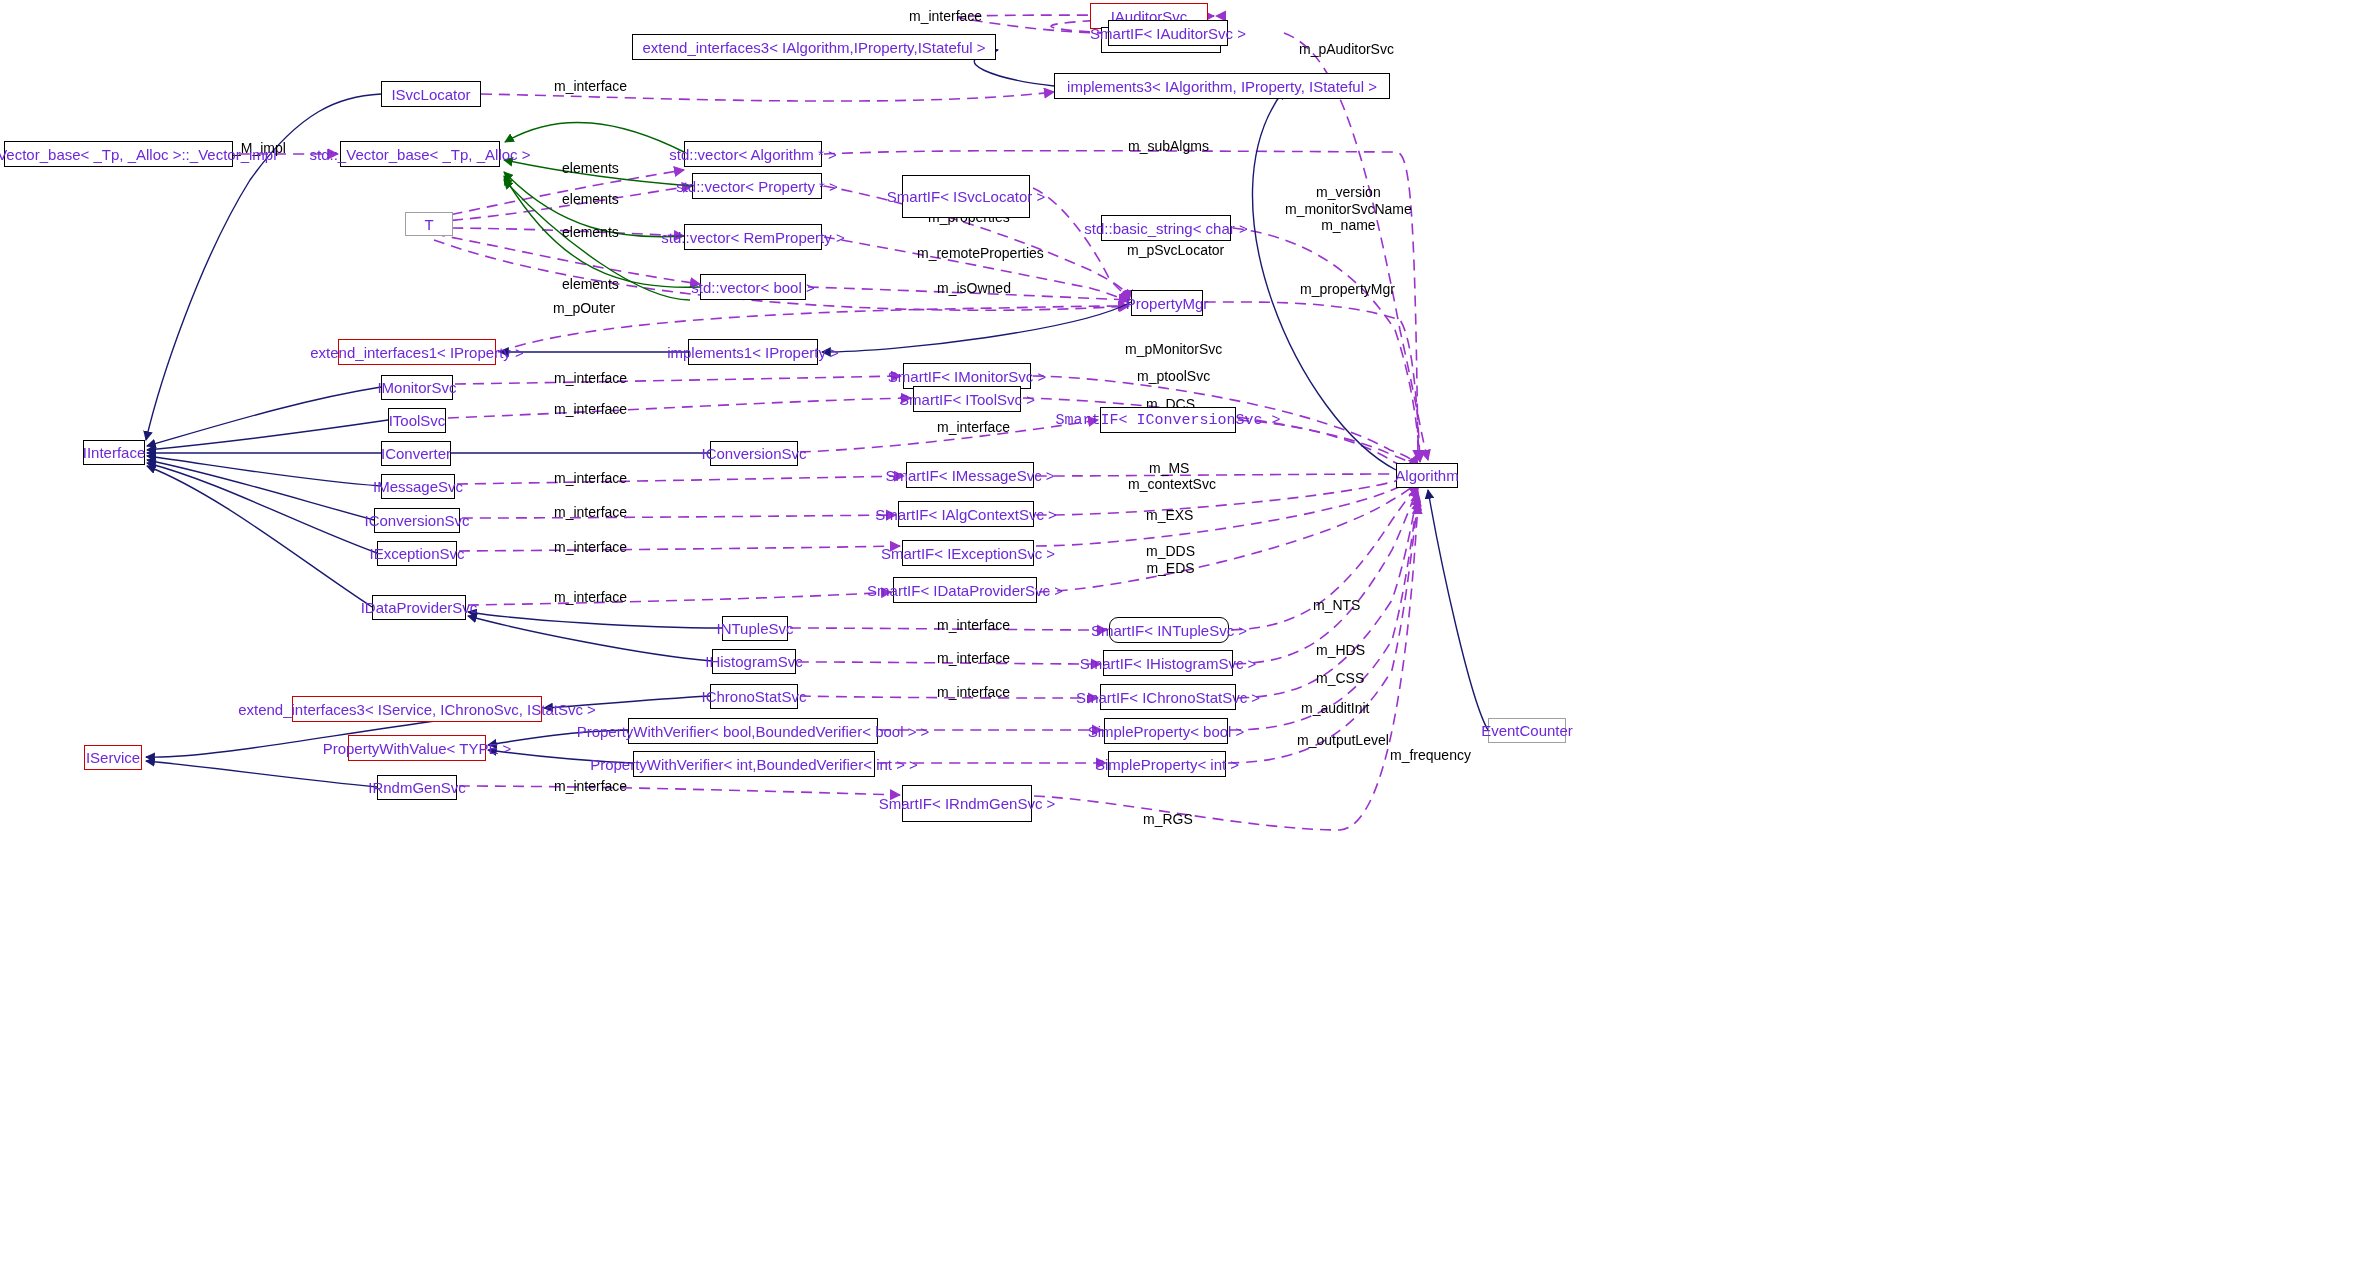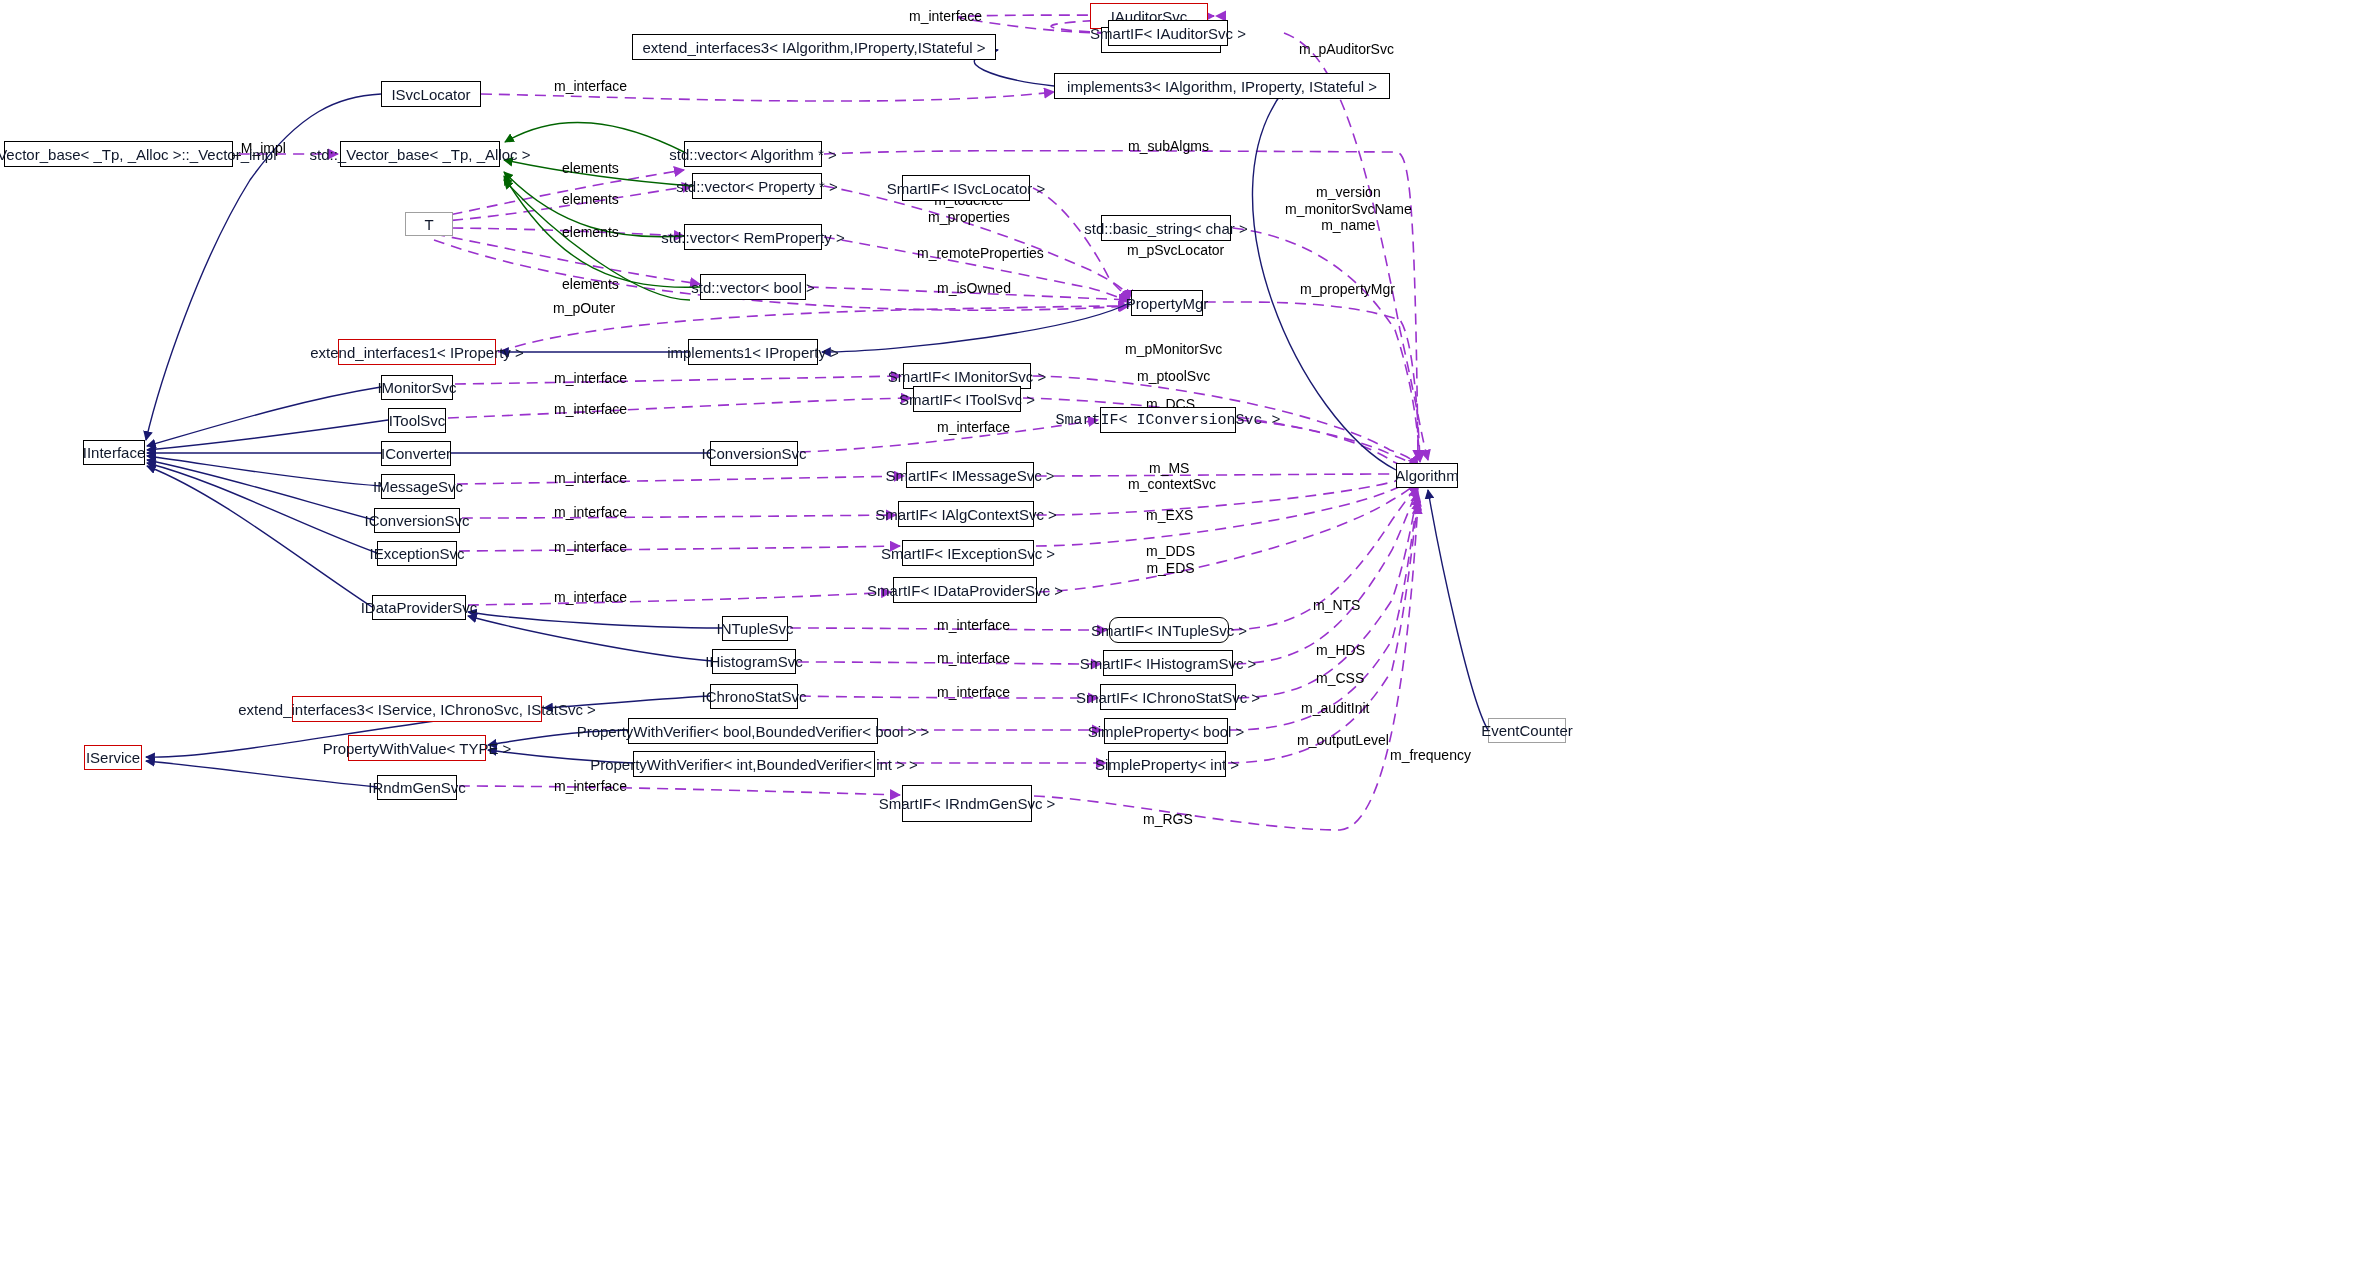--- a/index.html
+++ b/index.html
@@ -21,21 +21,21 @@
     top: 0;
     width: 2365px;
     height: 1276px;
     pointer-events: none;
   }
   .node {
     position: absolute;
     box-sizing: border-box;
     background: #ffffff;
     border: 1px solid #000000;
-    color: #0f172a;
+    color: #6d28d9;
     font-size: 15px;
     line-height: 1;
     display: flex;
     align-items: center;
     justify-content: center;
     white-space: nowrap;
     padding: 0 23px;
     z-index: 5;
   }
   .node.red {
@@ -154,21 +154,21 @@
   <div id="nodes">
       <div class="node red" style="left: 1090px; top: 3px; width: 118px; height: 26px;">IAuditorSvc</div>
       <div class="node" style="left: 632px; top: 34px; width: 364px; height: 26px;">extend_interfaces3&lt; IAlgorithm,IProperty,IStateful &gt;</div>
       <div class="node" style="left: 1101px; top: 27px; width: 120px; height: 26px;">ISvcLocator</div>
       <div class="node" style="left: 1054px; top: 73px; width: 336px; height: 26px; text-align: right;">implements3&lt; IAlgorithm, IProperty, IStateful &gt;</div>
       <div class="node" style="left: 381px; top: 81px; width: 100px; height: 26px;">ISvcLocator</div>
       <div class="node" style="left: 4px; top: 141px; width: 229px; height: 26px;">std::_Vector_base&lt; _Tp, _Alloc &gt;::_Vector_impl</div>
       <div class="node" style="left: 340px; top: 141px; width: 160px; height: 26px;">std::_Vector_base&lt; _Tp, _Alloc &gt;</div>
       <div class="node" style="left: 684px; top: 141px; width: 138px; height: 26px;">std::vector&lt; Algorithm * &gt;</div>
       <div class="node" style="left: 692px; top: 173px; width: 130px; height: 26px;">std::vector&lt; Property * &gt;</div>
-      <div class="node" style="left: 902px; top: 175px; width: 128px; height: 26px;">SmartIF&lt; ISvcLocator &gt;</div>
+      <div class="node" style="left: 902px; top: 175px; width: 128px; height: 43px;">SmartIF&lt; ISvcLocator &gt;</div>
       <div class="node grey" style="left: 405px; top: 212px; width: 26px; height: 24px;">T</div>
       <div class="node" style="left: 684px; top: 224px; width: 138px; height: 26px;">std::vector&lt; RemProperty &gt;</div>
       <div class="node" style="left: 1101px; top: 215px; width: 130px; height: 26px;">std::basic_string&lt; char &gt;</div>
       <div class="node" style="left: 700px; top: 274px; width: 106px; height: 26px;">std::vector&lt; bool &gt;</div>
       <div class="node" style="left: 1131px; top: 290px; width: 72px; height: 26px;">PropertyMgr</div>
       <div class="node" style="left: 83px; top: 440px; width: 62px; height: 25px;">IInterface</div>
       <div class="node red" style="left: 338px; top: 339px; width: 158px; height: 26px;">extend_interfaces1&lt; IProperty &gt;</div>
       <div class="node" style="left: 688px; top: 339px; width: 130px; height: 26px;">implements1&lt; IProperty &gt;</div>
       <div class="node" style="left: 381px; top: 375px; width: 72px; height: 25px;">IMonitorSvc</div>
       <div class="node" style="left: 903px; top: 363px; width: 128px; height: 26px;">SmartIF&lt; IMonitorSvc &gt;</div>

